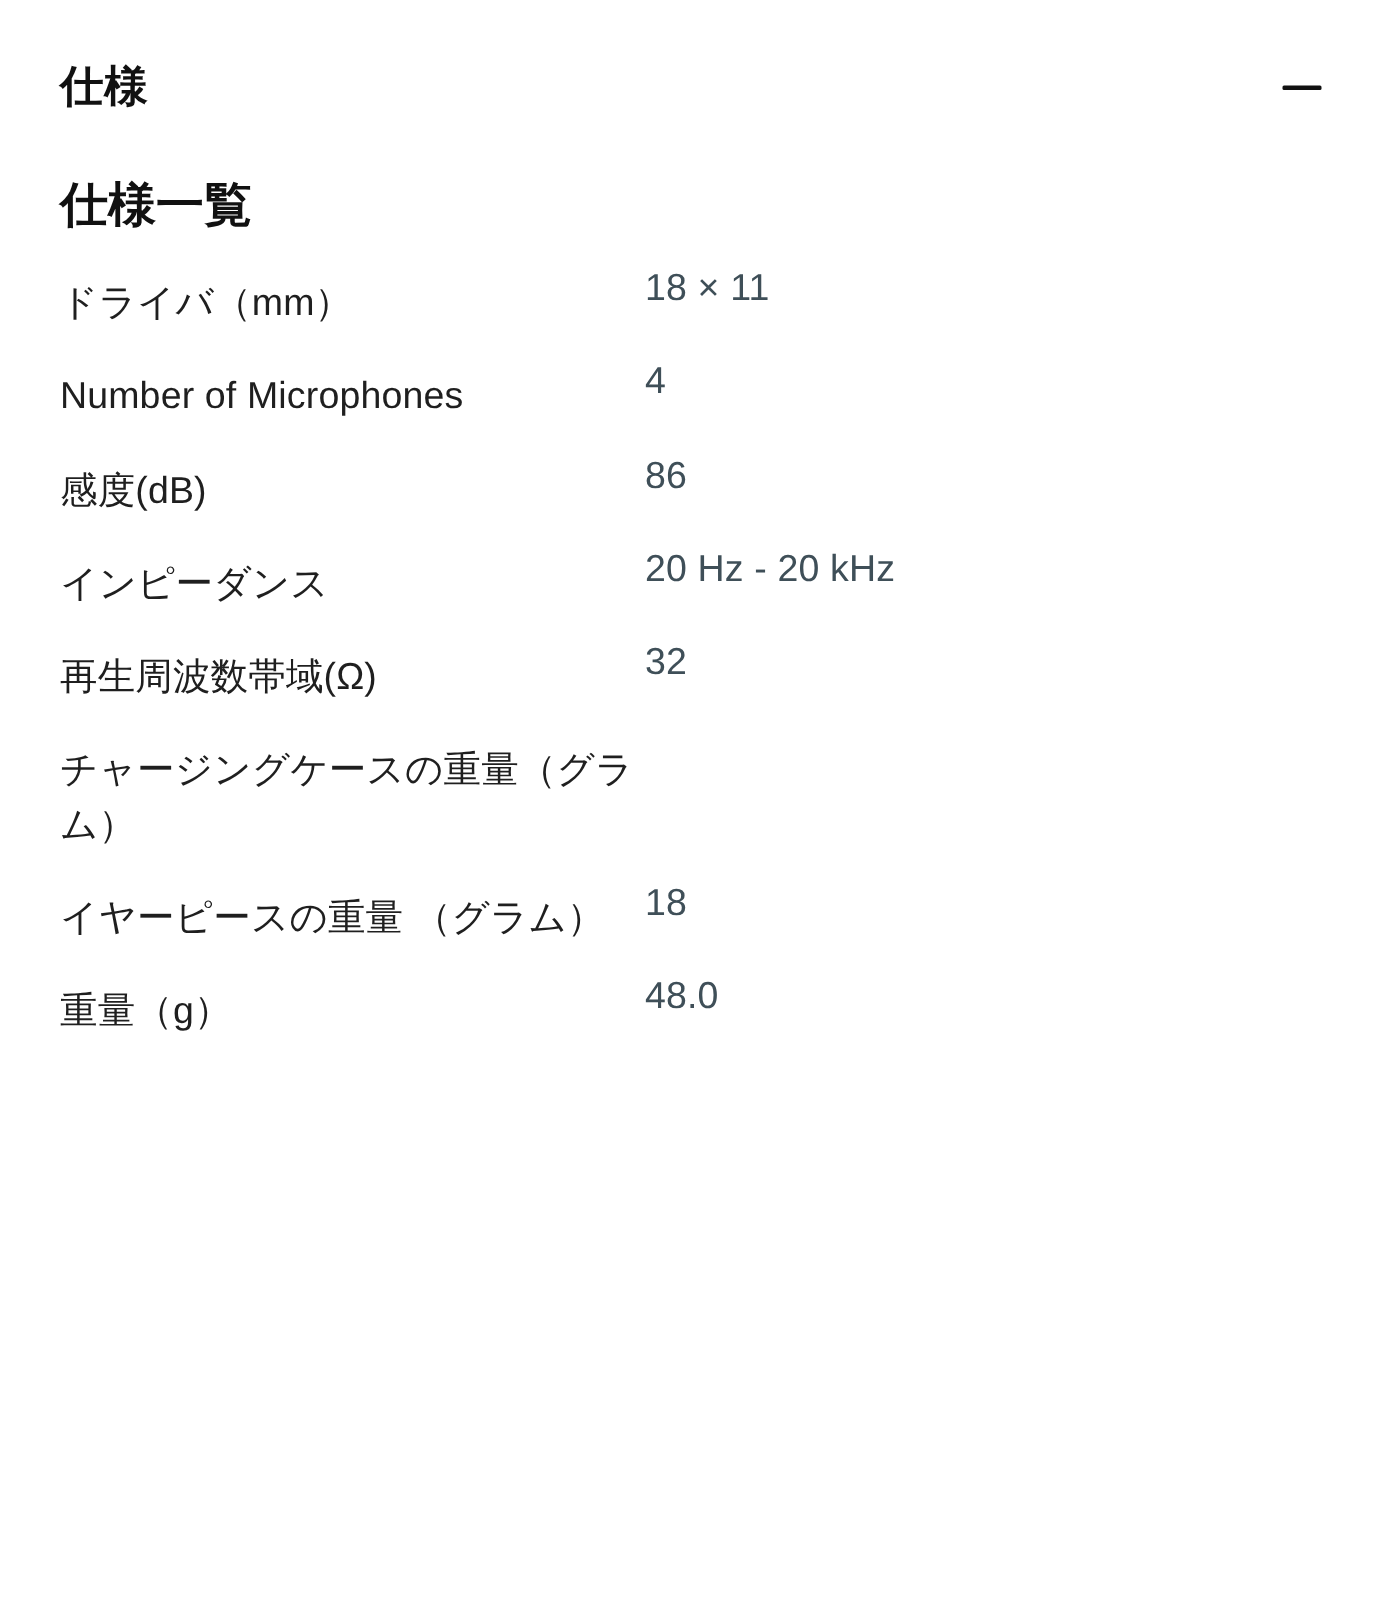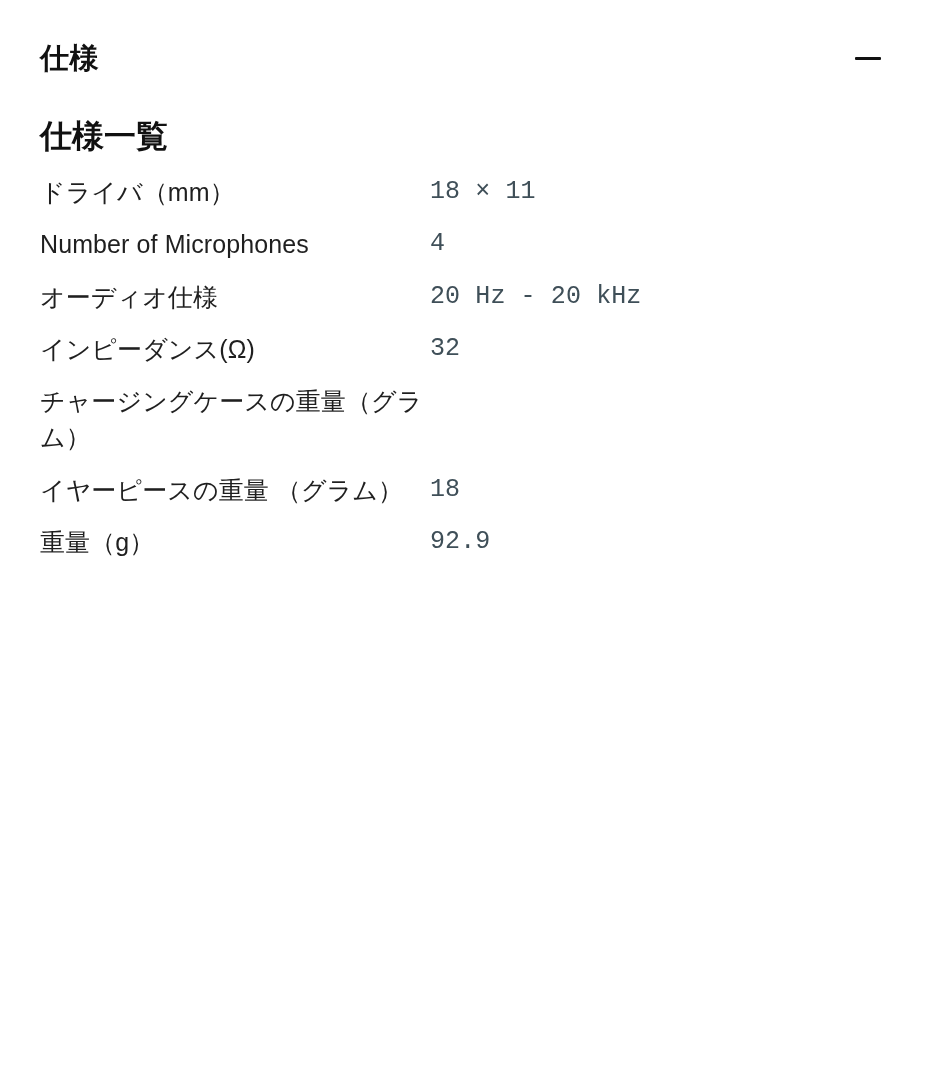--- a/index.html
+++ b/index.html
@@ -73,28 +73,28 @@
     margin-bottom: 16px;
   }
   .spec-label {
     width: 390px;
     flex: 0 0 390px;
     font-size: 25px;
     line-height: 1.45;
     color: #1f1f1f;
     letter-spacing: 0.1px;
     word-break: break-word;
+    margin-top: 10px;
   }
   .spec-value {
     flex: 1 1 auto;
     font-size: 25px;
     line-height: 1.45;
     color: #3f4f58;
     letter-spacing: 0.1px;
-    font-family: Liberation Mono, monospace;
   }
   .group {
     margin-bottom: 10px;
   }
 </style>
 </head>
 <body>
 
 <div class="page">
 
@@ -114,42 +114,46 @@
     </div>
 
     <div class="spec-row">
       <div class="spec-label">Number of Microphones</div>
       <div class="spec-value">4</div>
     </div>
   </div>
 
   <div class="group">
 
+    <div class="spec-row">
+      <div class="spec-label">感度(dB)</div>
+      <div class="spec-value">86</div>
+    </div>
 
     <div class="spec-row">
-      <div class="spec-label">オーディオ仕様</div>
+      <div class="spec-label">インピーダンス</div>
       <div class="spec-value">20 Hz - 20 kHz</div>
     </div>
 
     <div class="spec-row">
-      <div class="spec-label">インピーダンス(Ω)</div>
+      <div class="spec-label">再生周波数帯域(Ω)</div>
       <div class="spec-value">32</div>
     </div>
   </div>
 
   <div class="group">
 
     <div class="spec-row">
       <div class="spec-label">チャージングケースの重量（グラム）</div>
     </div>
 
     <div class="spec-row">
       <div class="spec-label">イヤーピースの重量 （グラム）</div>
       <div class="spec-value">18</div>
     </div>
 
     <div class="spec-row">
       <div class="spec-label">重量（g）</div>
-      <div class="spec-value">92.9</div>
+      <div class="spec-value">48.0</div>
     </div>
   </div>
 
 </div>
 
 </body></html>

